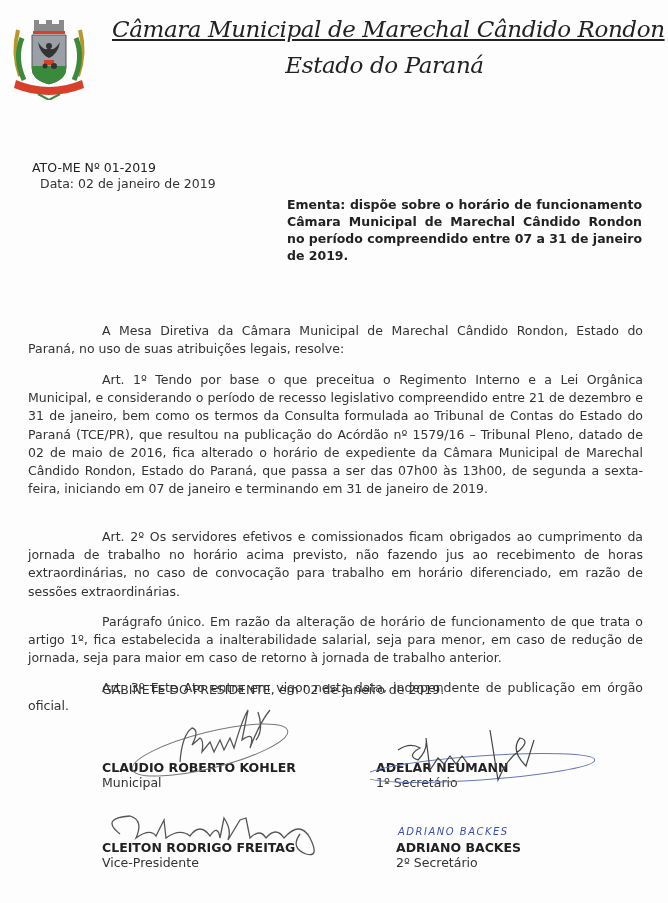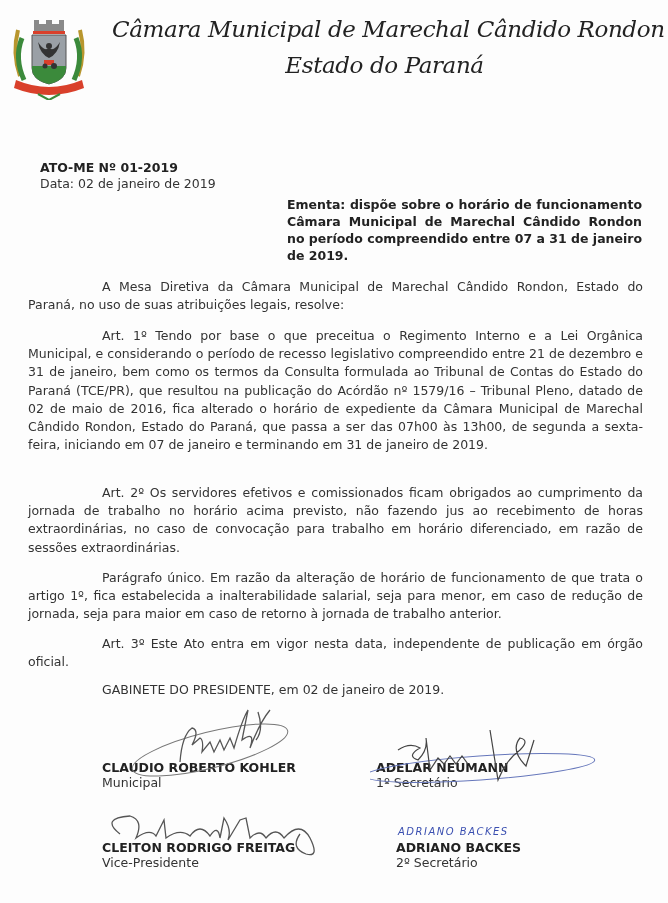--- a/index.html
+++ b/index.html
@@ -10,37 +10,39 @@
       color: #333;
       position: relative;
     }
     .header { position: absolute; left: 0; top: 0; width: 668px; height: 100px; }
     .crest { position: absolute; left: 8px; top: 18px; width: 82px; height: 82px; }
     .title-line1 {
       position: absolute; left: 112px; top: 16px; width: 545px;
       font-family: "DejaVu Serif", serif; font-style: italic;
       font-size: 23px; color: #222; text-align: left; letter-spacing: -0.4px;
       white-space: nowrap;
+      text-decoration: underline;
     }
     .title-line2 {
       position: absolute; left: 112px; top: 52px; width: 545px;
       font-family: "DejaVu Serif", serif; font-style: italic;
       font-size: 23px; color: #222; text-align: center; letter-spacing: -0.4px;
     }
-    .act-id { position: absolute; left: 40px; top: 160px; font-size: 12.5px; font-weight: bold; color: #222; }
+    .act-id { position: absolute; left: 32px; top: 160px; font-size: 12.5px; font-weight: normal; color: #222; }
     .act-date { position: absolute; left: 40px; top: 176px; font-size: 12.5px; color: #333; }
     .ementa {
       position: absolute; left: 287px; top: 196px; width: 355px;
       font-size: 12.5px; font-weight: bold; color: #222; line-height: 17px;
       text-align: justify;
     }
     .body-text {
       position: absolute; left: 28px; width: 615px;
       font-size: 12.5px; line-height: 18.2px; color: #333;
       text-align: justify;
+      margin-top: 44px;
     }
     .body-text p { margin: 0; text-indent: 74px; }
     .p-mesa { top: 278px; }
     .p-art1 { top: 327px; }
     .p-art2 { top: 484px; }
     .p-par { top: 569px; }
     .p-art3 { top: 635px; }
     .p-gab { position: absolute; left: 102px; top: 682px; font-size: 12.5px; color: #333; }
     .sig-block { position: absolute; }
     .sig-name { font-size: 12.5px; font-weight: bold; color: #222; white-space: nowrap; position: relative; z-index: 2; }

